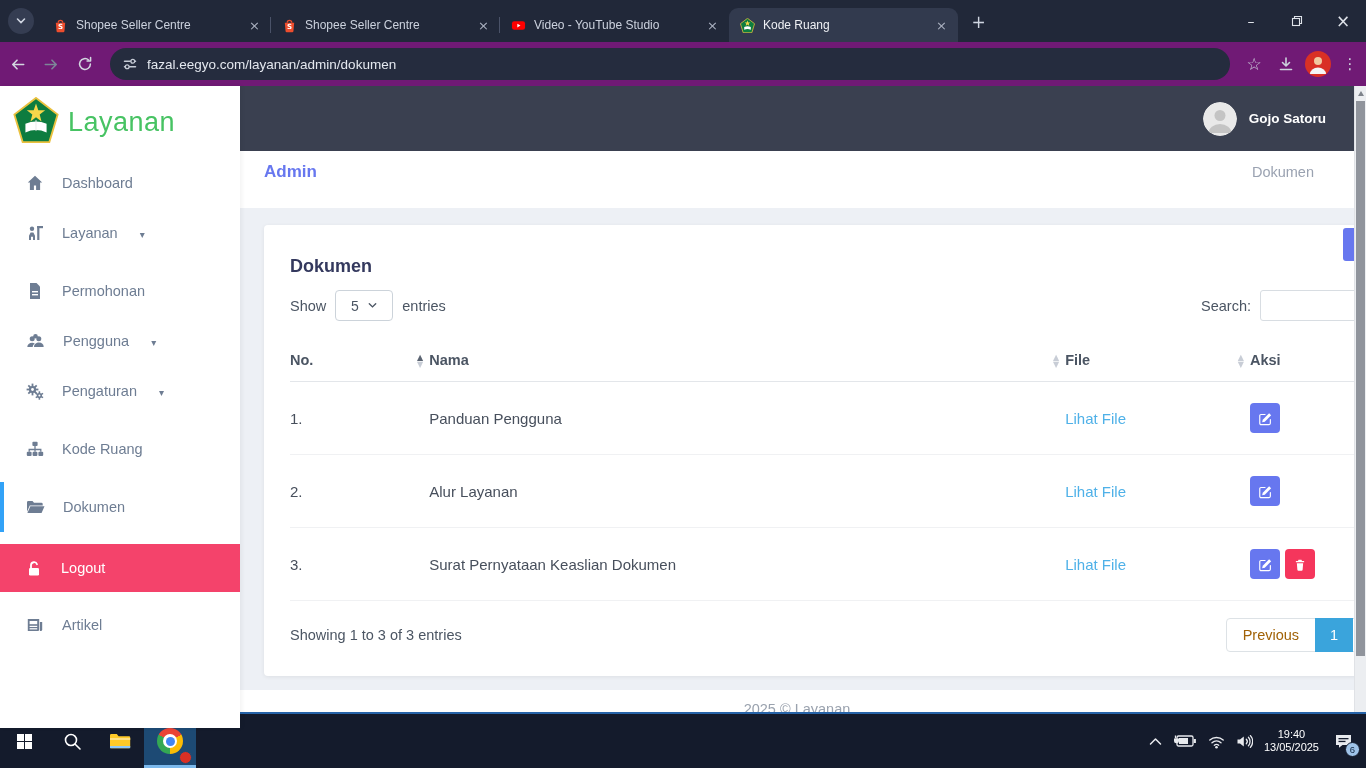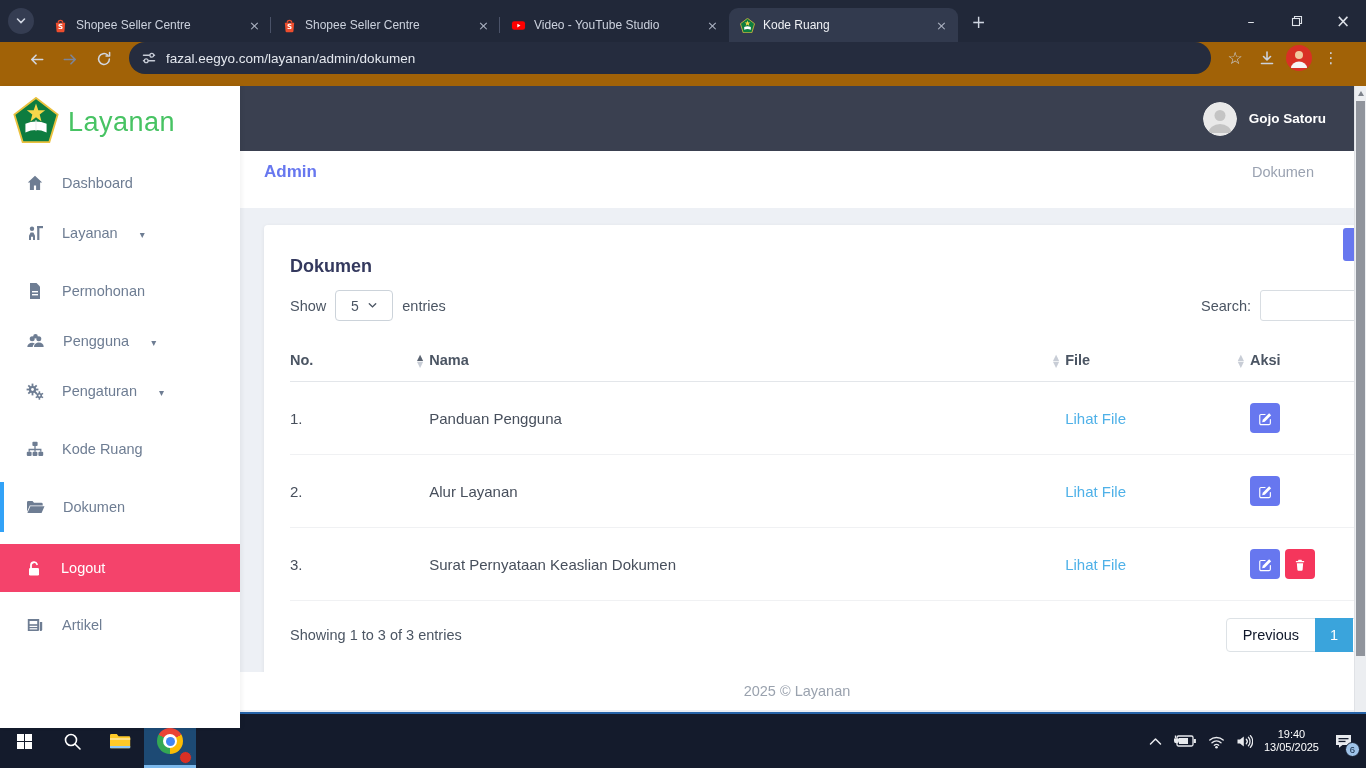--- a/index.html
+++ b/index.html
@@ -14,21 +14,21 @@
   .tab{width:229px;height:34px;display:flex;align-items:center;gap:8px;padding:0 8px 0 10px;border-radius:9px 9px 0 0;color:#ccd2de;font-size:12px;position:relative;flex:none}
   .tab.active{background:#323a4e;color:#eef0f4}
   .tab .title{flex:1;white-space:nowrap;overflow:hidden}
   .tab .close{width:17px;height:17px;border-radius:50%;display:flex;align-items:center;justify-content:center;font-size:13px;color:#aab1c0}
   .tab.sep-after::after{content:'';position:absolute;right:0;top:9px;height:16px;width:1px;background:#4a5268}
   .newtab{width:27px;height:27px;border-radius:50%;display:flex;align-items:center;justify-content:center;color:#cfd5e1;font-size:17px;margin:0 0 7px 7px}
   .wincontrols{position:absolute;right:0;top:0;height:42px;display:flex;align-items:stretch}
   .winbtn{width:46px;display:flex;align-items:center;justify-content:center;color:#dfe3ea;font-size:14px}
   .favicon{width:16px;height:16px;flex:none;display:flex;align-items:center;justify-content:center}
 
-  .toolbar{position:absolute;top:42px;left:0;right:0;height:44px;background:#a16207;display:flex;align-items:flex-start;padding:0 19px}
+  .toolbar{position:absolute;top:42px;left:0;right:0;height:44px;background:#701a75;display:flex;align-items:center;padding:0 0}
   .navbtn{width:34px;height:34px;border-radius:50%;display:flex;align-items:center;justify-content:center;flex:none}
   .omnibox{flex:1;height:32px;background:#252c3e;border-radius:16px;display:flex;align-items:center;padding:0 12px;gap:9px;margin:0 8px}
   .url{color:#e4e8ef;font-size:13.5px}
   .toolicon{width:32px;height:32px;display:flex;align-items:center;justify-content:center;color:#ccd2dd;font-size:17px;flex:none}
   .avatarbtn{width:32px;height:32px;display:flex;align-items:center;justify-content:center;flex:none}
 
   
   .page{position:absolute;top:86px;left:0;right:0;bottom:40px;background:#edf0f5}
   .appheader{position:absolute;top:0;left:240px;right:12px;height:65px;background:#3a4050;display:flex;align-items:center;justify-content:flex-end;gap:12px;padding-right:28px}
   .useravatar{width:34px;height:34px;border-radius:50%;overflow:hidden;flex:none}
@@ -62,25 +62,25 @@
   .sort span{color:#c8cdd6}
   th.sorted .sort .u{color:#5b6472}
   td{padding:21px 6px 21px 0;font-size:15px;color:#474f5c;border-bottom:1px solid #f0f1f3}
   .filelink{color:#4fb1e8;cursor:pointer}
   .iconbtn{width:30px;height:30px;border:none;border-radius:4px;display:inline-flex;align-items:center;justify-content:center;margin-right:5px;vertical-align:middle}
   .iconbtn.edit{background:#6777ef}
   .iconbtn.del{background:#f5365c}
   .tablefoot{display:flex;justify-content:space-between;align-items:center;margin-top:17px}
   .info{font-size:14.5px;color:#4b5563}
   .pager{display:flex}
-  .pbtn{height:34px;display:flex;align-items:center;padding:0 16px;border:1px solid #dde2e6;color:#0f172a;font-size:14.5px;background:#fff;margin-left:-1px;cursor:pointer}
+  .pbtn{height:34px;display:flex;align-items:center;padding:0 16px;border:1px solid #dde2e6;color:#a16207;font-size:14.5px;background:#fff;margin-left:-1px;cursor:pointer}
   .pbtn.first{border-radius:4px 0 0 4px;margin-left:0}
   .pbtn.last{border-radius:0 4px 4px 0}
   .pbtn.activepg{background:#3aa4dc;border-color:#3aa4dc;color:#fff;padding:0 14px;z-index:1}
-  .pagefooter{position:absolute;left:240px;right:12px;bottom:18px;height:38px;background:#fff;display:flex;align-items:center;justify-content:center;color:#9aa2ae;font-size:14.5px}
+  .pagefooter{position:absolute;left:240px;right:12px;bottom:0;height:38px;background:#fff;display:flex;align-items:center;justify-content:center;color:#9aa2ae;font-size:14.5px}
 
   .vscroll{position:absolute;right:0;top:0;bottom:0;width:12px;background:#eceef1;border-left:1px solid #e0e2e6}
   .vs-arrow{position:absolute;left:3px;width:0;height:0;border-left:3.5px solid transparent;border-right:3.5px solid transparent}
   .vs-up{top:5px;border-bottom:5px solid #7e838b}
   .vs-down{bottom:5px;border-top:5px solid #7e838b}
   .vthumb{position:absolute;top:15px;left:1px;width:9px;height:555px;background:#90949c}
 
   
   .taskbar{position:absolute;left:0;right:0;bottom:0;height:56px;background:#141b2c;border-top:2px solid #2663a8;display:flex;align-items:stretch}
   .tbtn{width:48px;display:flex;align-items:center;justify-content:center;flex:none}

